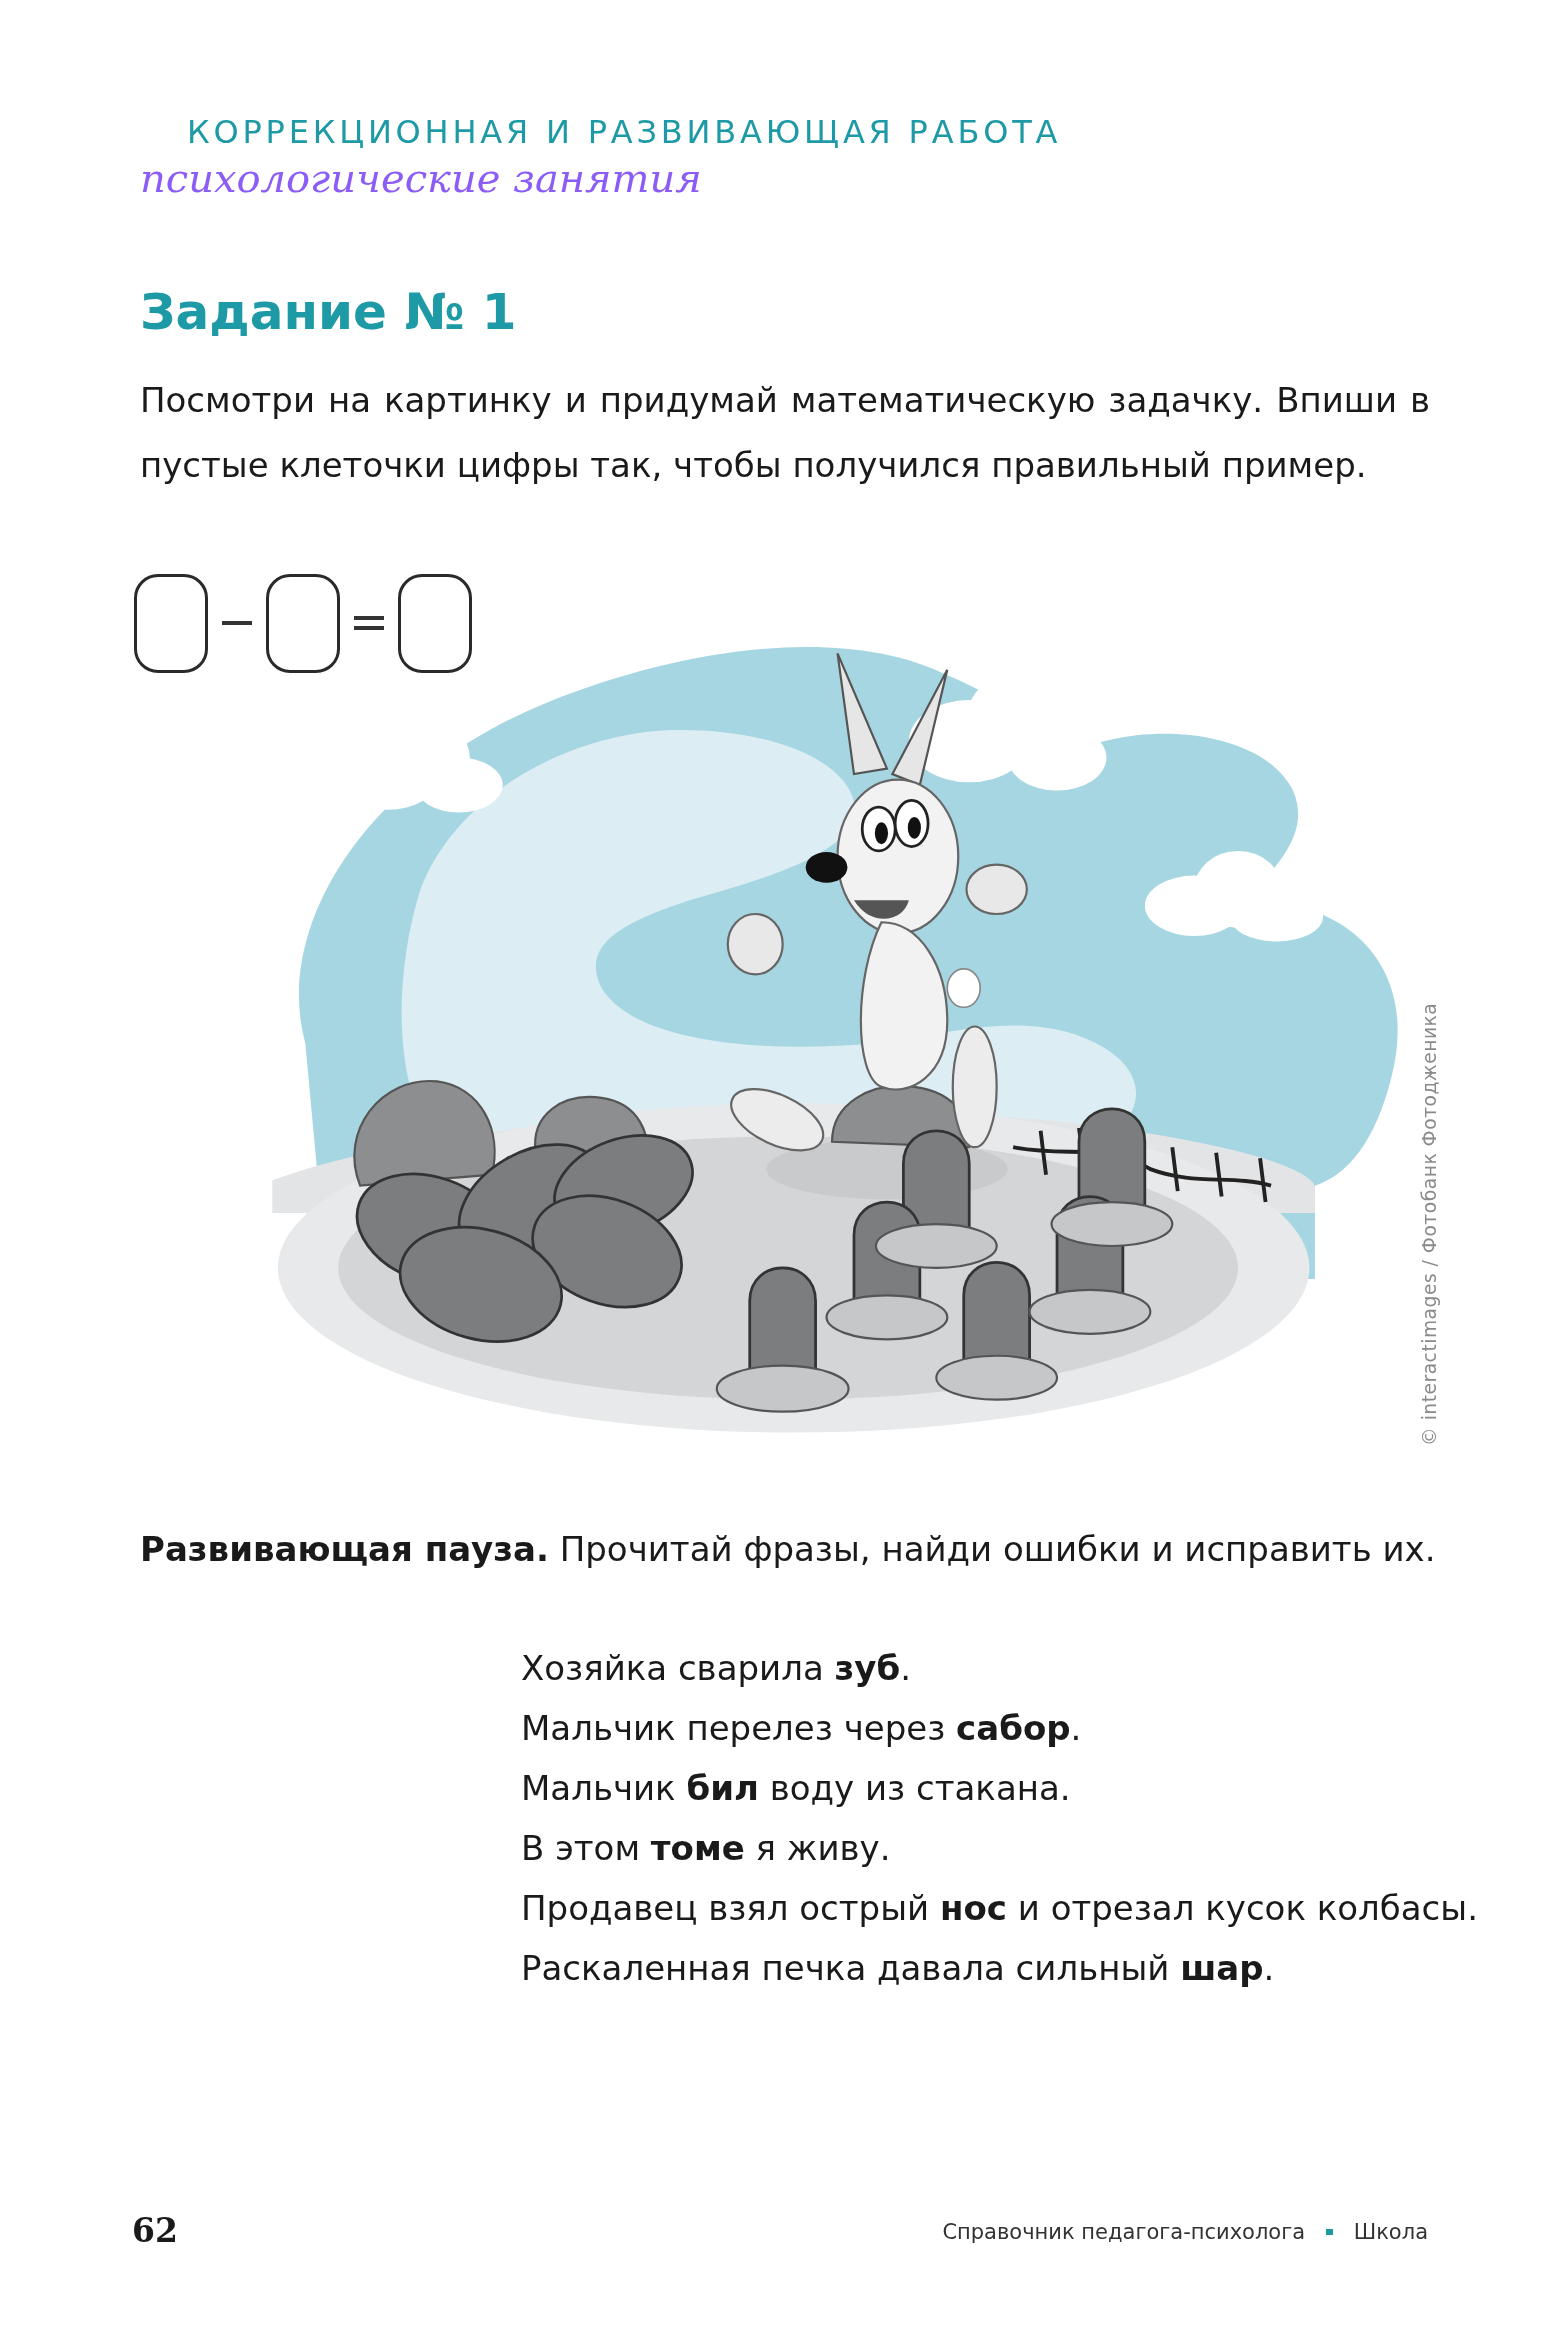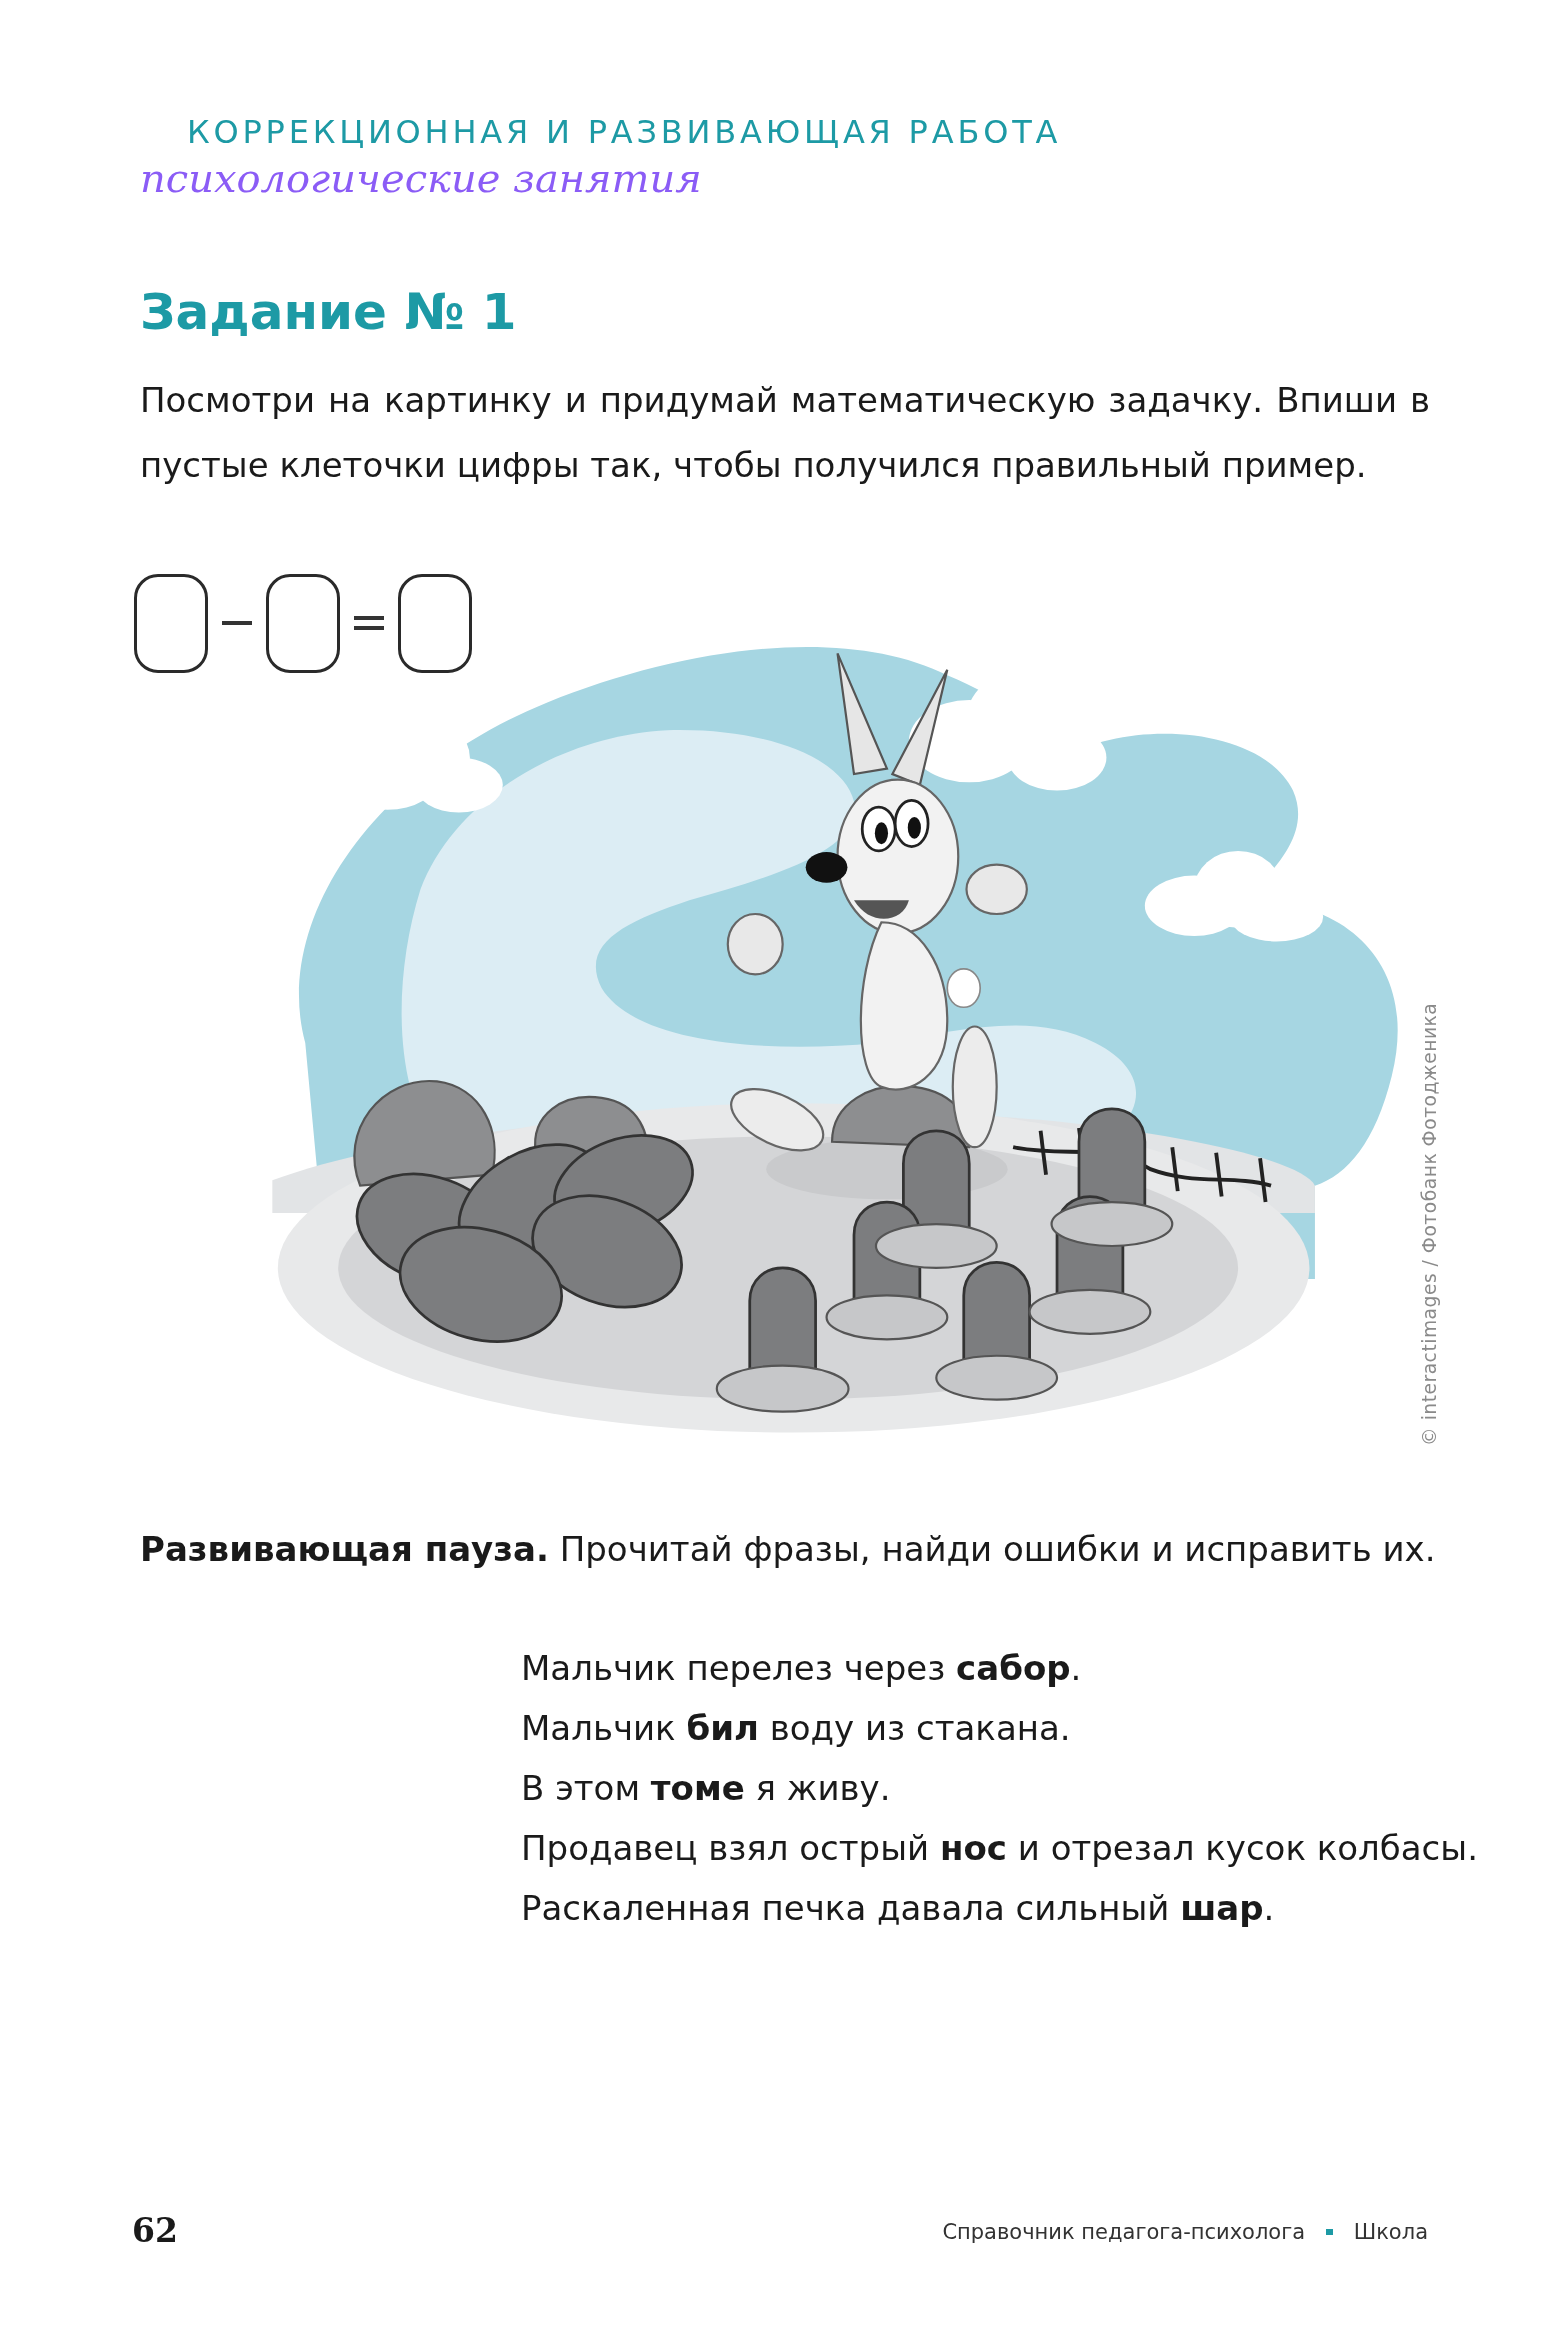--- a/index.html
+++ b/index.html
@@ -159,20 +159,21 @@
     <ellipse cx="1280" cy="900" rx="40" ry="110" fill="#ececec" stroke="#666" stroke-width="4"></ellipse>
     <ellipse cx="1260" cy="720" rx="30" ry="35" fill="#fff" stroke="#888" stroke-width="3"></ellipse>
   </g>
 </svg>
 
 <div class="abs credit">© interactimages / Фотобанк Фотодженика</div>
 
 <div class="abs pause-line"><b>Развивающая пауза.</b><span> Прочитай фразы, найди ошибки и исправить их.</span></div>
 
 <div class="abs phrases">
+  <div class="phrase"><span>Хозяйка сварила </span><b>зуб</b><span>.</span></div>
   <div class="phrase"><span>Мальчик перелез через </span><b>сабор</b><span>.</span></div>
   <div class="phrase"><span>Мальчик </span><b>бил</b><span> воду из стакана.</span></div>
   <div class="phrase"><span>В этом </span><b>томе</b><span> я живу.</span></div>
   <div class="phrase"><span>Продавец взял острый </span><b>нос</b><span> и отрезал кусок колбасы.</span></div>
   <div class="phrase"><span>Раскаленная печка давала сильный </span><b>шар</b><span>.</span></div>
 </div>
 
 <div class="abs page-num">62</div>
 <div class="abs footer-src">
   <span>Справочник педагога-психолога</span>

